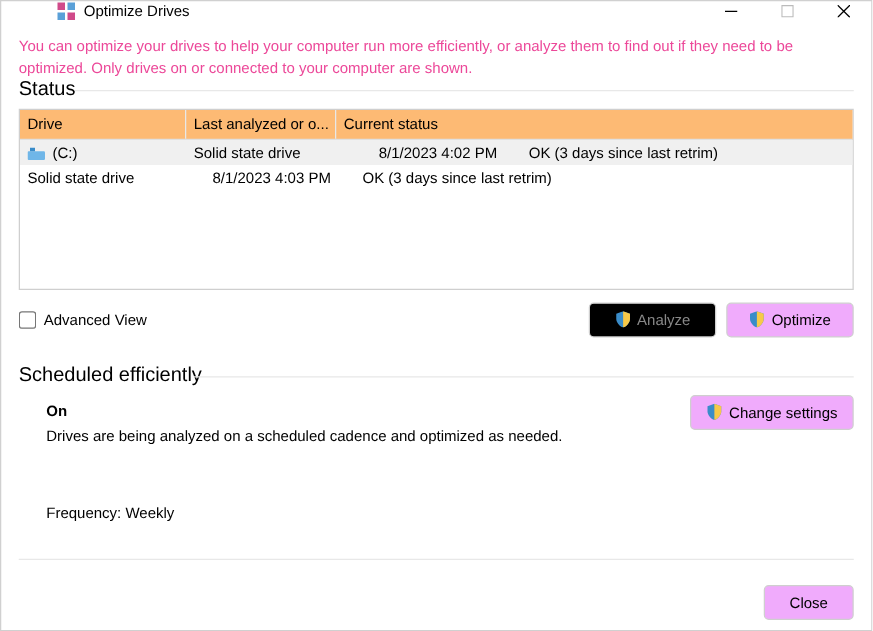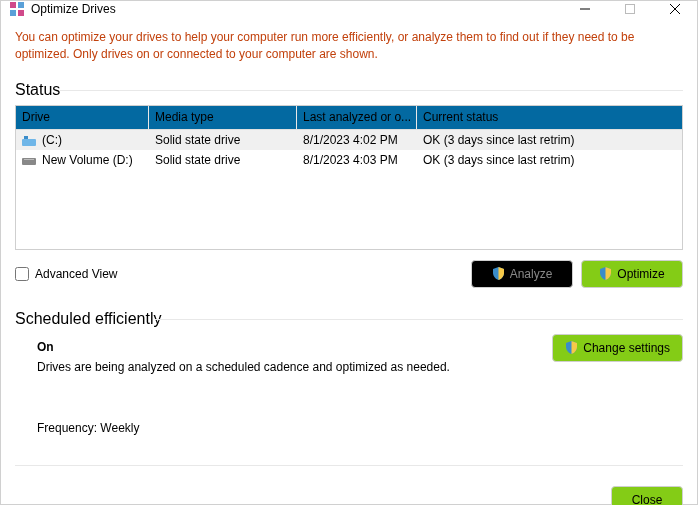--- a/index.html
+++ b/index.html
@@ -1,44 +1,44 @@
 <!DOCTYPE html>
 <html><head>
 <meta charset="utf-8">
 <style>
 * { box-sizing: border-box; margin: 0; padding: 0; font-family: "Segoe UI", Arial, sans-serif; }
 body { background: #ffffff; width: 698px; height: 505px; overflow: hidden; font-size: 12px; color: #000; }
 .window { width: 698px; height: 505px; border: 1px solid #d0d0d0; background: #fff; display: flex; flex-direction: column; }
-.titlebar { height: 30px; display: flex; align-items: center; padding-left: 8px; }
+.titlebar { height: 30px; display: flex; align-items: center; padding-left: 8px; margin-left: 36px; }
 .titlebar .app-icon { width: 16px; height: 16px; margin-right: 6px; display:inline-flex; align-items:center; justify-content:center;}
 .titlebar .title { font-size: 12px; color: #000; flex:1; }
 .winbtns { display:flex; height:100%; }
 .winbtn { width: 45px; display:flex; align-items:center; justify-content:center; color:#555; }
 .winbtn.max { color:#bbb; }
 .content { padding: 12px 14px 10px 14px; flex:1; display:flex; flex-direction:column; }
-.intro { font-size: 12px; line-height: 1.4; color:#c2410c; margin-bottom: 18px; }
+.intro { font-size: 12px; line-height: 1.4; color:#ec4899; }
 .section-label { font-size: 16px; color:#000; margin-bottom: 6px; position:relative; }
 .section-label::after { content:""; position:absolute; left: 45px; right:0; top:50%; border-top:1px solid #e8e8e8; }
 .section-label.sched::after { left: 140px; }
 .table-wrap { border:1px solid #cfcfcf; height: 145px; background:#fff; margin-bottom:10px; }
-.thead { display:flex; height:24px; align-items:center; border-bottom:1px solid #e0e0e0; background:#0369a1; }
+.thead { display:flex; height:24px; align-items:center; border-bottom:1px solid #e0e0e0; background:#fdba74; }
 .th { padding-left:6px; font-size:12px; color:#000; border-right:1px solid #e8e8e8; height:100%; display:flex; align-items:center; overflow:hidden; white-space:nowrap; }
 .th.last { border-right:none; flex:1; }
 .c1 { width: 133px; }
 .c2 { width: 148px; }
 .c3 { width: 120px; }
 .row { display:flex; height:20px; align-items:center; font-size:12px; }
 .row > div { padding-left:6px; white-space:nowrap; overflow:hidden; }
 .row.sel { background:#f0f0f0; }
 .drive-icon { display:inline-block; width:14px; height:10px; margin-right:6px; vertical-align:middle; }
 .actions { display:flex; align-items:center; margin-bottom:22px; }
 .advview { display:flex; align-items:flex-start; gap:6px; }
 .advview input { width:14px; height:14px; border:1px solid #888; border-radius:3px; }
 .spacer { flex:1; }
-.btn { height:28px; min-width:102px; border:1px solid #cfcfcf; border-radius:4px; background:#84cc16; font-size:12px; display:inline-flex; align-items:center; justify-content:center; gap:5px; padding:0 12px; margin-left:8px; cursor:default; }
+.btn { height:28px; min-width:102px; border:1px solid #cfcfcf; border-radius:4px; background:#f0abfc; font-size:12px; display:inline-flex; align-items:center; justify-content:center; gap:5px; padding:0 12px; margin-left:8px; cursor:default; }
 .btn.disabled { color:#888; background:#000000; }
 .shield { width:13px; height:13px; display:inline-block; }
 .sched-body { padding: 6px 0 0 22px; }
 .sched-on { font-size:12px; font-weight:600; margin-bottom:6px; }
 .sched-desc { font-size:12px; margin-bottom:8px; }
 .sched-freq { font-size:12px;margin-top:47px; }
 .sched-row { display:flex; }
 .sched-left { flex:1; }
 .footer { display:flex; justify-content:flex-end; padding: 0 14px 12px 0; }
 .footer .btn { min-width:72px; }
@@ -79,42 +79,35 @@
   </div>
 
   <div class="content">
     <div class="intro">You can optimize your drives to help your computer run more efficiently, or analyze them to find out if they need to be optimized. Only drives on or connected to your computer are shown.</div>
 
     <div class="section-label">Status</div>
 
     <div class="table-wrap">
       <div class="thead">
         <div class="th c1">Drive</div>
-        <div class="th c2">Media type</div>
         <div class="th c3">Last analyzed or o...</div>
         <div class="th last">Current status</div>
       </div>
       <div class="row sel">
         <div class="c1">
           <span class="drive-icon"><svg width="14" height="10">
                 <rect x="0" y="3" width="14" height="7" rx="1" fill="#6fb6e8"></rect>
                 <rect x="2" y="0" width="4" height="3" fill="#3a8cc9"></rect>
               </svg></span><span>(C:)</span>
         </div>
         <div class="c2">Solid state drive</div>
         <div class="c3">8/1/2023 4:02 PM</div>
         <div style="flex:1">OK (3 days since last retrim)</div>
       </div>
       <div class="row">
-        <div class="c1">
-          <span class="drive-icon"><svg width="14" height="10">
-                <rect x="0" y="2" width="14" height="7" rx="1" fill="#888"></rect>
-                <rect x="2" y="3" width="10" height="1" fill="#bbb"></rect>
-              </svg></span><span>New Volume (D:)</span>
-        </div>
         <div class="c2">Solid state drive</div>
         <div class="c3">8/1/2023 4:03 PM</div>
         <div style="flex:1">OK (3 days since last retrim)</div>
       </div>
     </div>
 
     <div class="actions">
       <label class="advview">
         <input type="checkbox" style="">
         <span>Advanced View</span>

